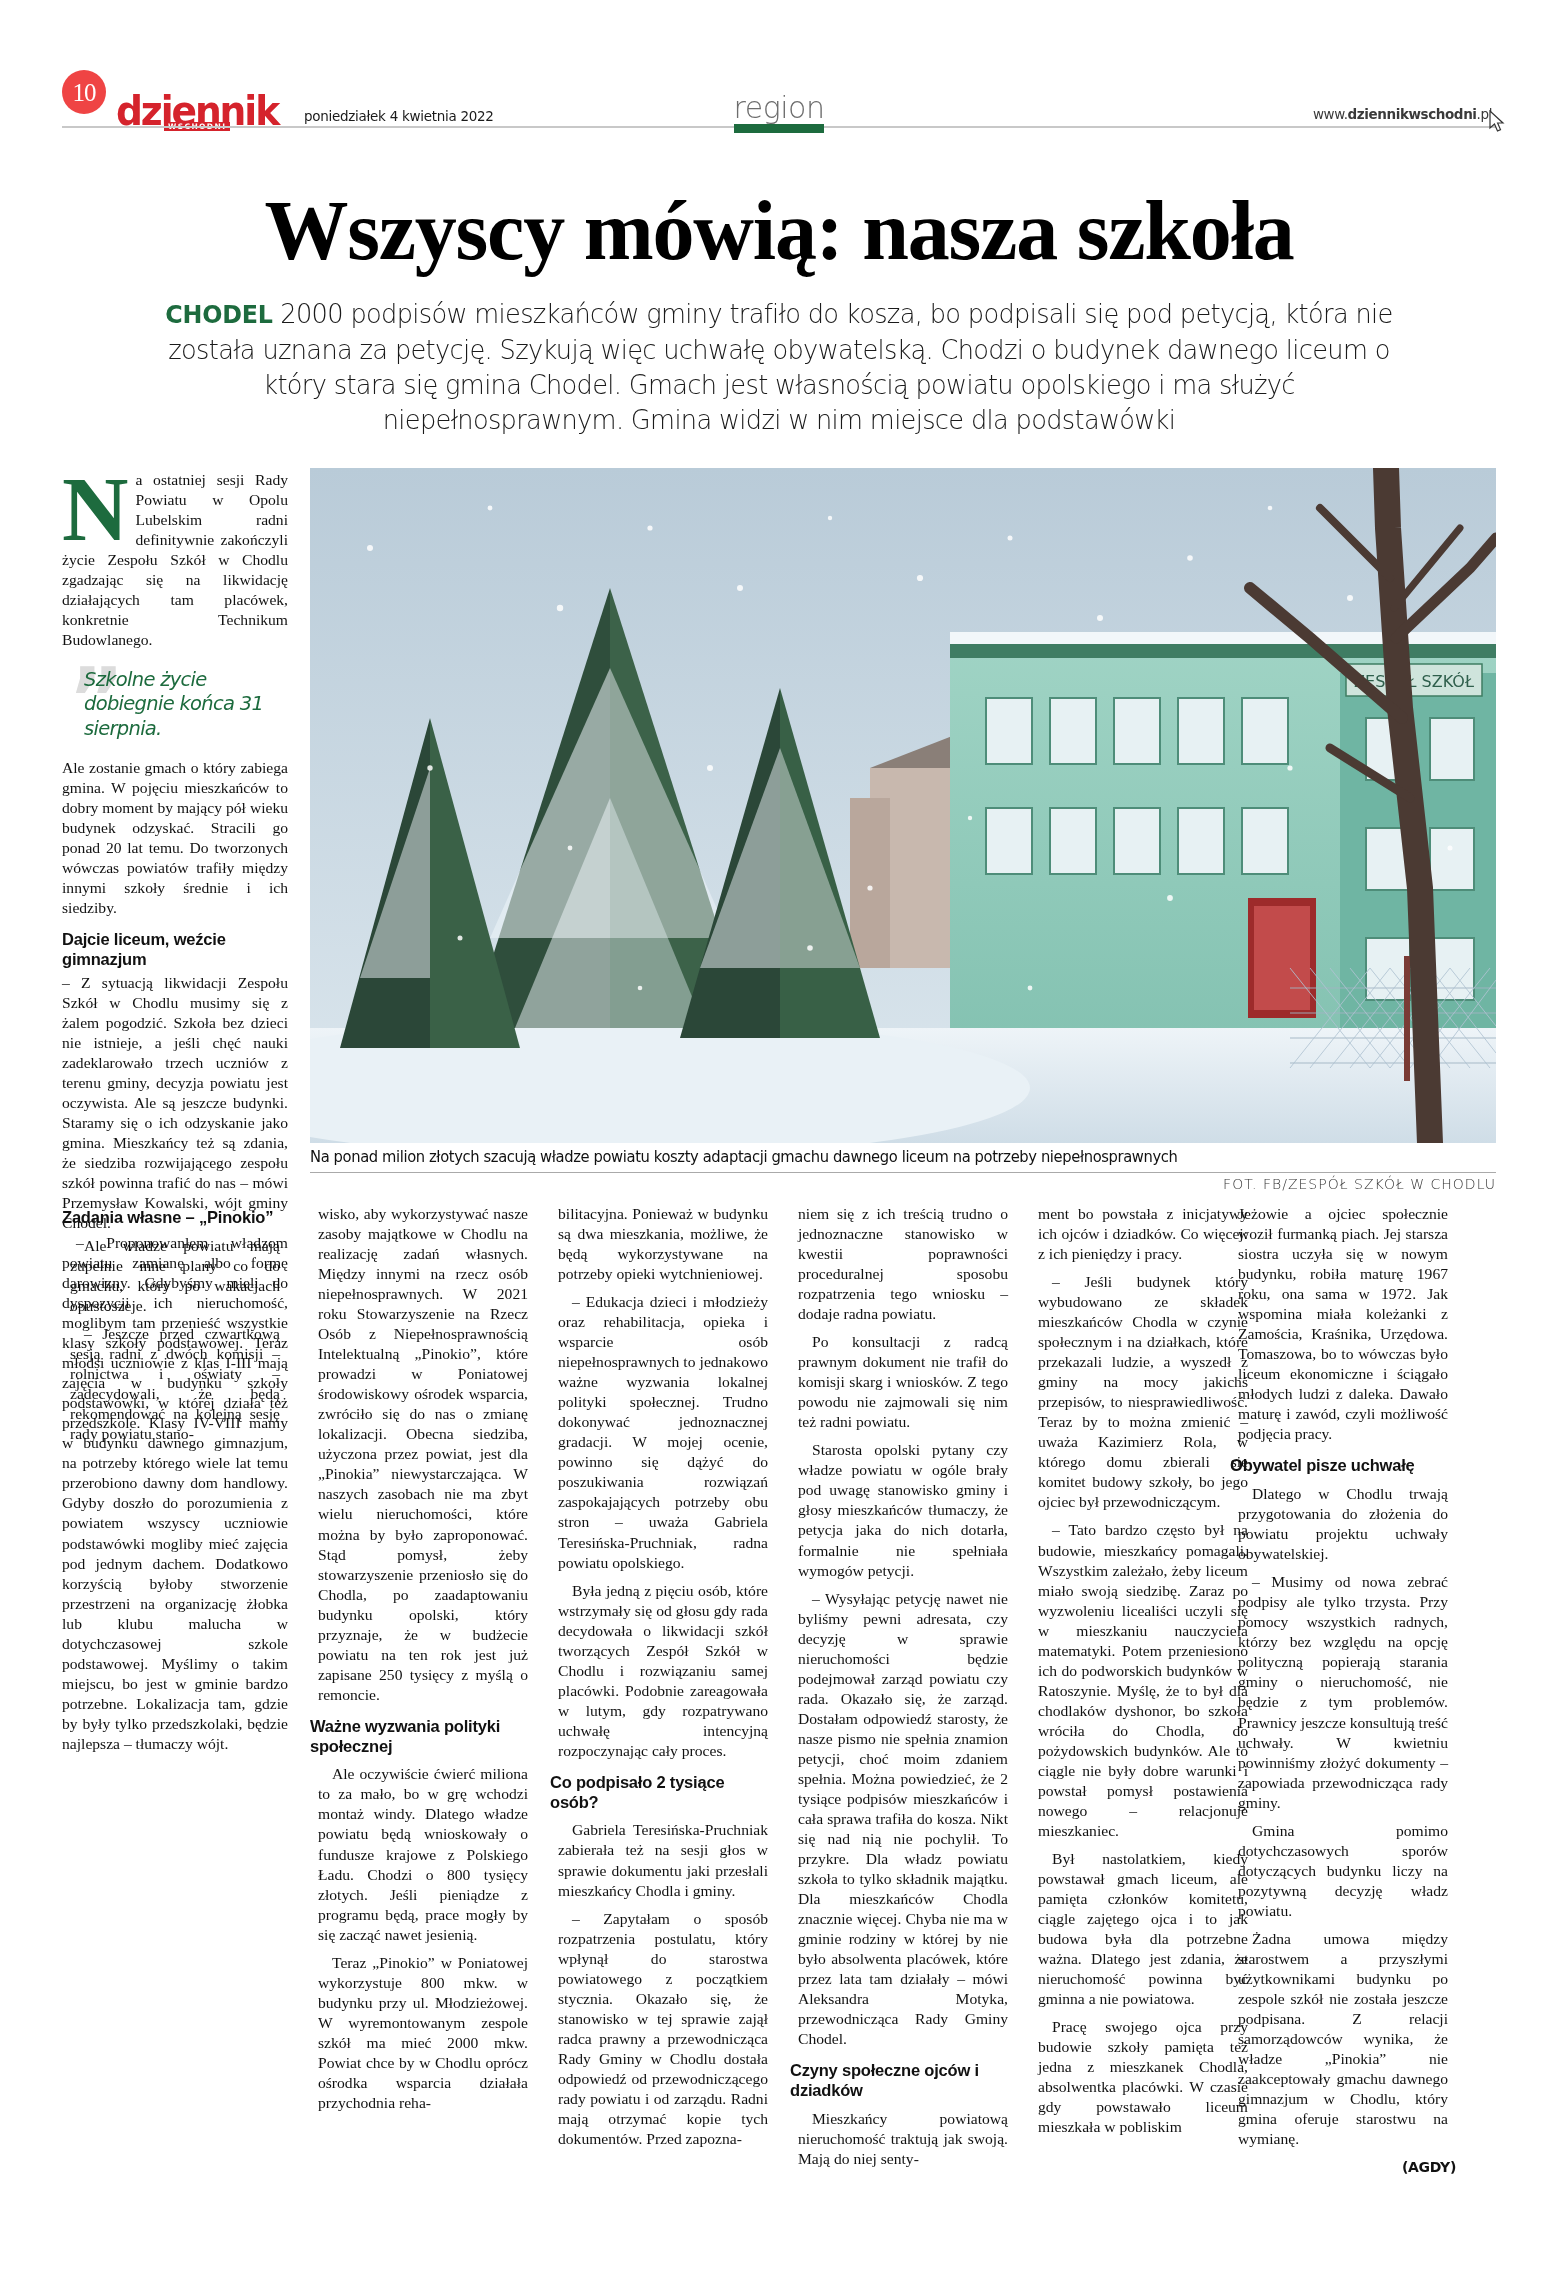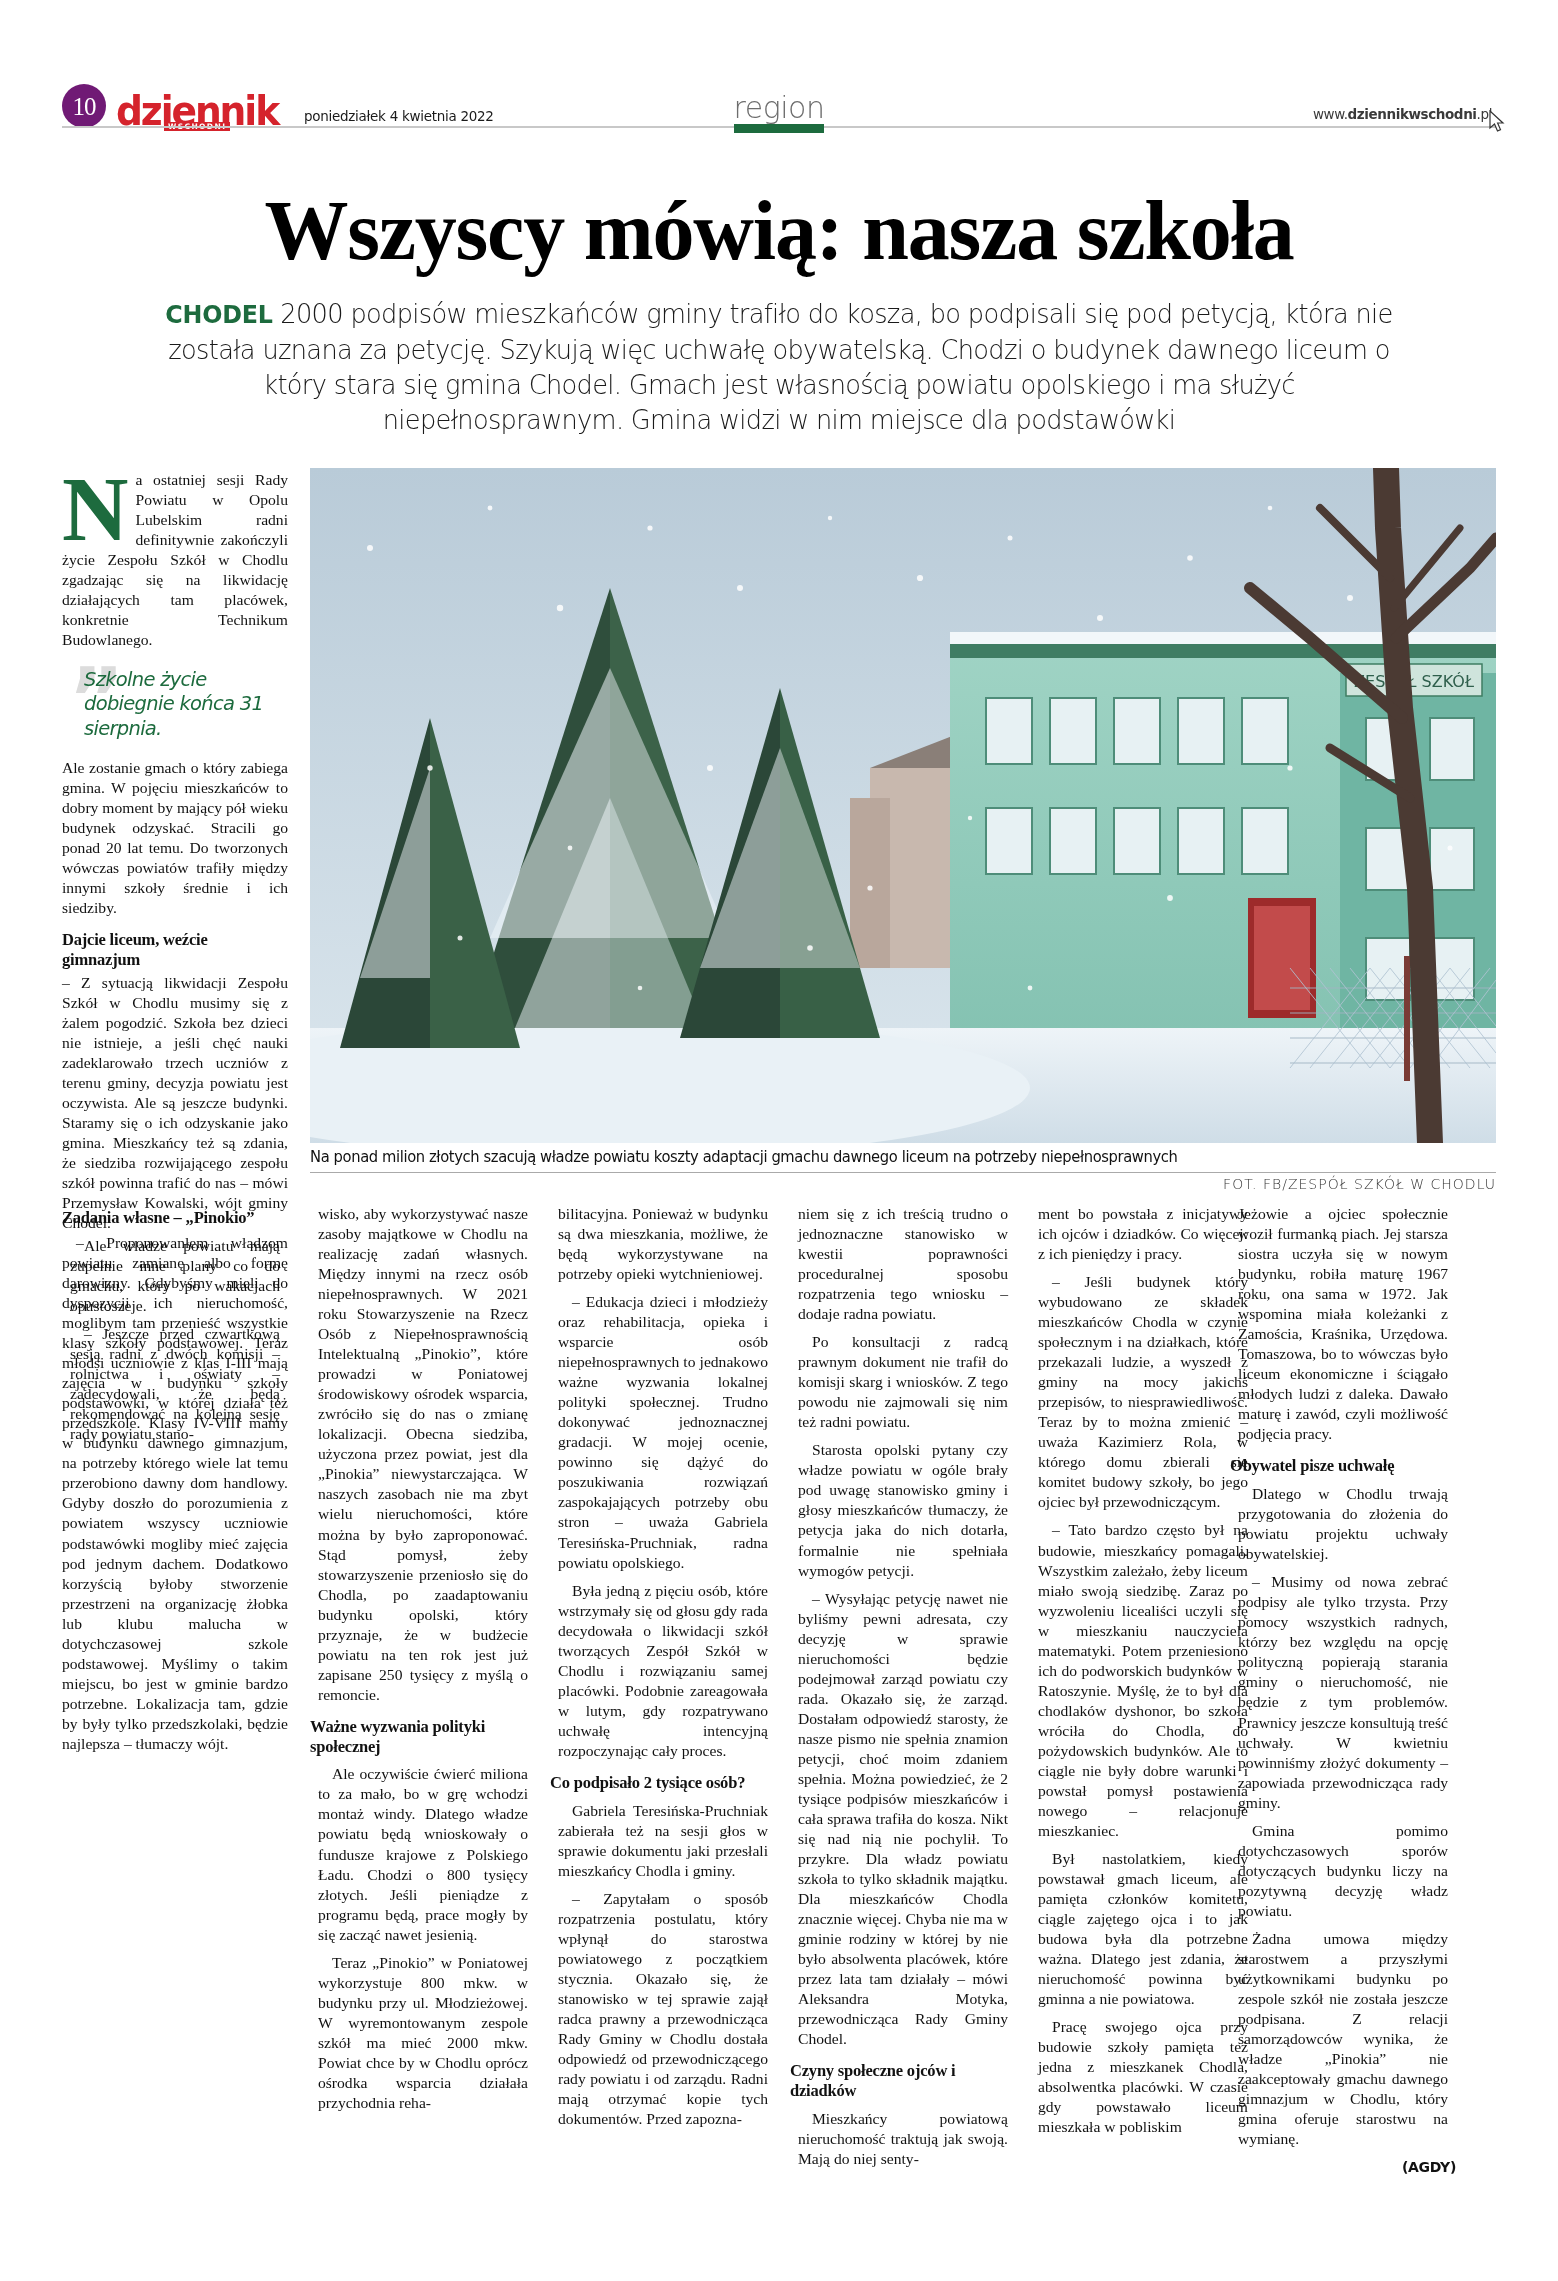--- a/index.html
+++ b/index.html
@@ -28,29 +28,29 @@
     width:1434px; height:56px;
   }
   .mh-row{
     display:flex;
     align-items:flex-end;
     height:52px;
     position:relative;
   }
   .pagenum-badge{
     width:44px;height:44px;border-radius:50%;
-    background:#701a75;
+    background:#ef4444;
     color:#fff;
     display:flex;align-items:center;justify-content:center;
     font-family:"Liberation Serif", serif;
     font-size:25px;
     line-height:1;
     letter-spacing:-1px;
     flex:0 0 auto;
-    margin-bottom:2px;
+    margin-bottom:16px;
   }
   .logo-wrap{
     margin-left:10px;
     position:relative;
     flex:0 0 auto;
     margin-bottom:0px;
   }
   .logo-main{
     font-family:"DejaVu Sans", sans-serif;
     font-weight:bold;
@@ -248,21 +248,21 @@
     font-family:"DejaVu Sans", sans-serif;
     font-style:italic;
     font-weight:500;
     font-size:19.5px;
     line-height:1.24;
     color:#1d6b3e;
     letter-spacing:-0.7px;
     text-align:left;
   }
   .subhead{
-    font-family:Liberation Serif, serif;
+    font-family:Liberation Sans, sans-serif;
     font-weight:bold;
     font-size:16.5px;
     line-height:1.2;
     margin:12px 0 3px 0;
     text-align:left;
     letter-spacing:-0.2px;
   }
 
   
   .body-cols{

